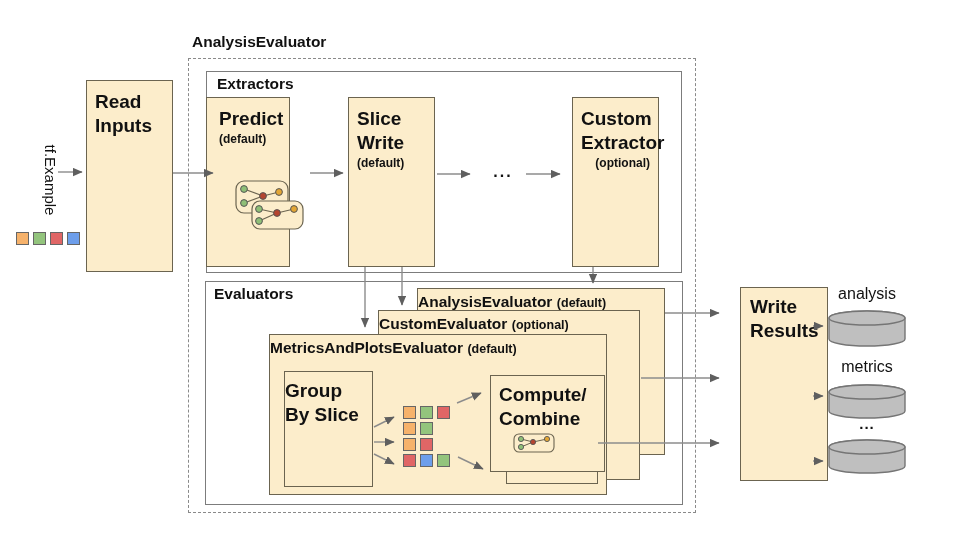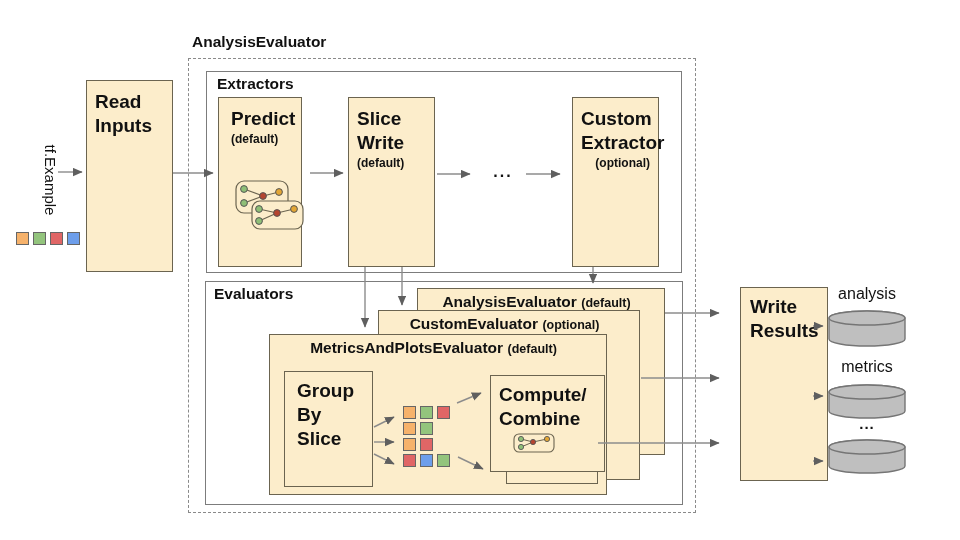--- a/index.html
+++ b/index.html
@@ -10,21 +10,21 @@
   html,body{margin:0;padding:0;background:#fff;}
   .canvas{position:relative;width:960px;height:540px;background:#fff;overflow:hidden;
           font-family:"Liberation Sans",sans-serif;color:var(--text);}
   .abs{position:absolute;box-sizing:border-box;}
   .tan{background:var(--box-fill);border:1.5px solid var(--box-border);}
   .white-box{background:#fff;border:1.5px solid var(--container-border);}
   .dashed{border:1.5px dashed var(--dashed-border);background:transparent;}
   .btitle{font-weight:bold;font-size:19px;line-height:1.25;white-space:pre-line;}
   .bsub{font-weight:bold;font-size:12px;line-height:1.3;margin-top:1px;}
   .section-label{font-weight:bold;font-size:15.5px;}
-  .stack-label{position:absolute;left:0;right:9px;top:4px;text-align:center;white-space:nowrap;}
+  .stack-label{position:absolute;left:0;right:9px;top:4px;text-align:left;white-space:nowrap;}
   .stack-label .t{font-weight:bold;font-size:15.5px;}
   .stack-label .s{font-weight:bold;font-size:12.5px;}
   .pad{padding:9px 8px;}
   .sq{width:13px;height:13px;border:1.5px solid #666;box-sizing:border-box;display:inline-block;}
   .sqrow{display:flex;gap:4px;margin-bottom:3px;}
   .vtext{transform:rotate(90deg);font-size:15px;text-align:center;}
   .outlabel{font-size:16px;text-align:center;}
   .outdots{font-size:15px;font-weight:bold;text-align:center;letter-spacing:1px;}
   .dots{font-weight:bold;font-size:16px;letter-spacing:2px;}
   svg{display:block;}
@@ -48,21 +48,21 @@
 Inputs</div>
   </div>
 
   <div class="abs section-label" style="left:192px;top:33px;">AnalysisEvaluator</div>
   <div class="abs dashed" style="left:188px;top:58px;width:508px;height:455px;"></div>
 
   <div class="abs white-box" style="left:206px;top:71px;width:476px;height:202px;">
     <div class="section-label" style="padding:3px 0 0 10px;">Extractors</div>
   </div>
 
-  <div class="abs tan pad" style="left:218px;top:97px;width:84px;height:170px;padding-left:12px;">
+  <div class="abs tan pad" style="left:206px;top:97px;width:84px;height:170px;padding-left:12px;">
     <div class="btitle">Predict</div>
     <div class="bsub">(default)</div>
   </div>
   <svg class="abs" style="left:231px;top:176px;z-index:6;" width="76" height="58" viewBox="0 0 76 58">
     <g stroke="#6b6450" fill="none" stroke-width="1.2">
       <rect x="5" y="5" width="52" height="32" rx="8" fill="none"></rect>
       <line x1="13" y1="13" x2="32" y2="20"></line>
         <line x1="13" y1="27" x2="32" y2="20"></line>
         <line x1="32" y1="20" x2="48" y2="16"></line>
     </g>
@@ -116,21 +116,21 @@
       <span class="s">(optional)</span>
     </div>
   </div>
   <div class="abs tan" style="left:269px;top:334px;width:338px;height:161px;z-index:4;">
     <div class="stack-label">
       <span class="t">MetricsAndPlotsEvaluator</span>
       <span class="s">(default)</span>
     </div>
   </div>
 
-  <div class="abs tan" style="left:284px;top:371px;width:89px;height:116px;padding:7px 12px;z-index:5;">
+  <div class="abs tan" style="left:284px;top:371px;width:89px;height:116px;padding:7px 0;z-index:5;">
     <div class="btitle">Group
 By Slice</div>
   </div>
 
   <div class="abs" style="left:403px;top:406px;z-index:5;">
     <div class="sqrow">
         <span class="sq" style="background: rgb(246, 178, 107);"></span>
         <span class="sq" style="background: rgb(147, 196, 125);"></span>
         <span class="sq" style="background: rgb(224, 102, 102);"></span>
       </div>

